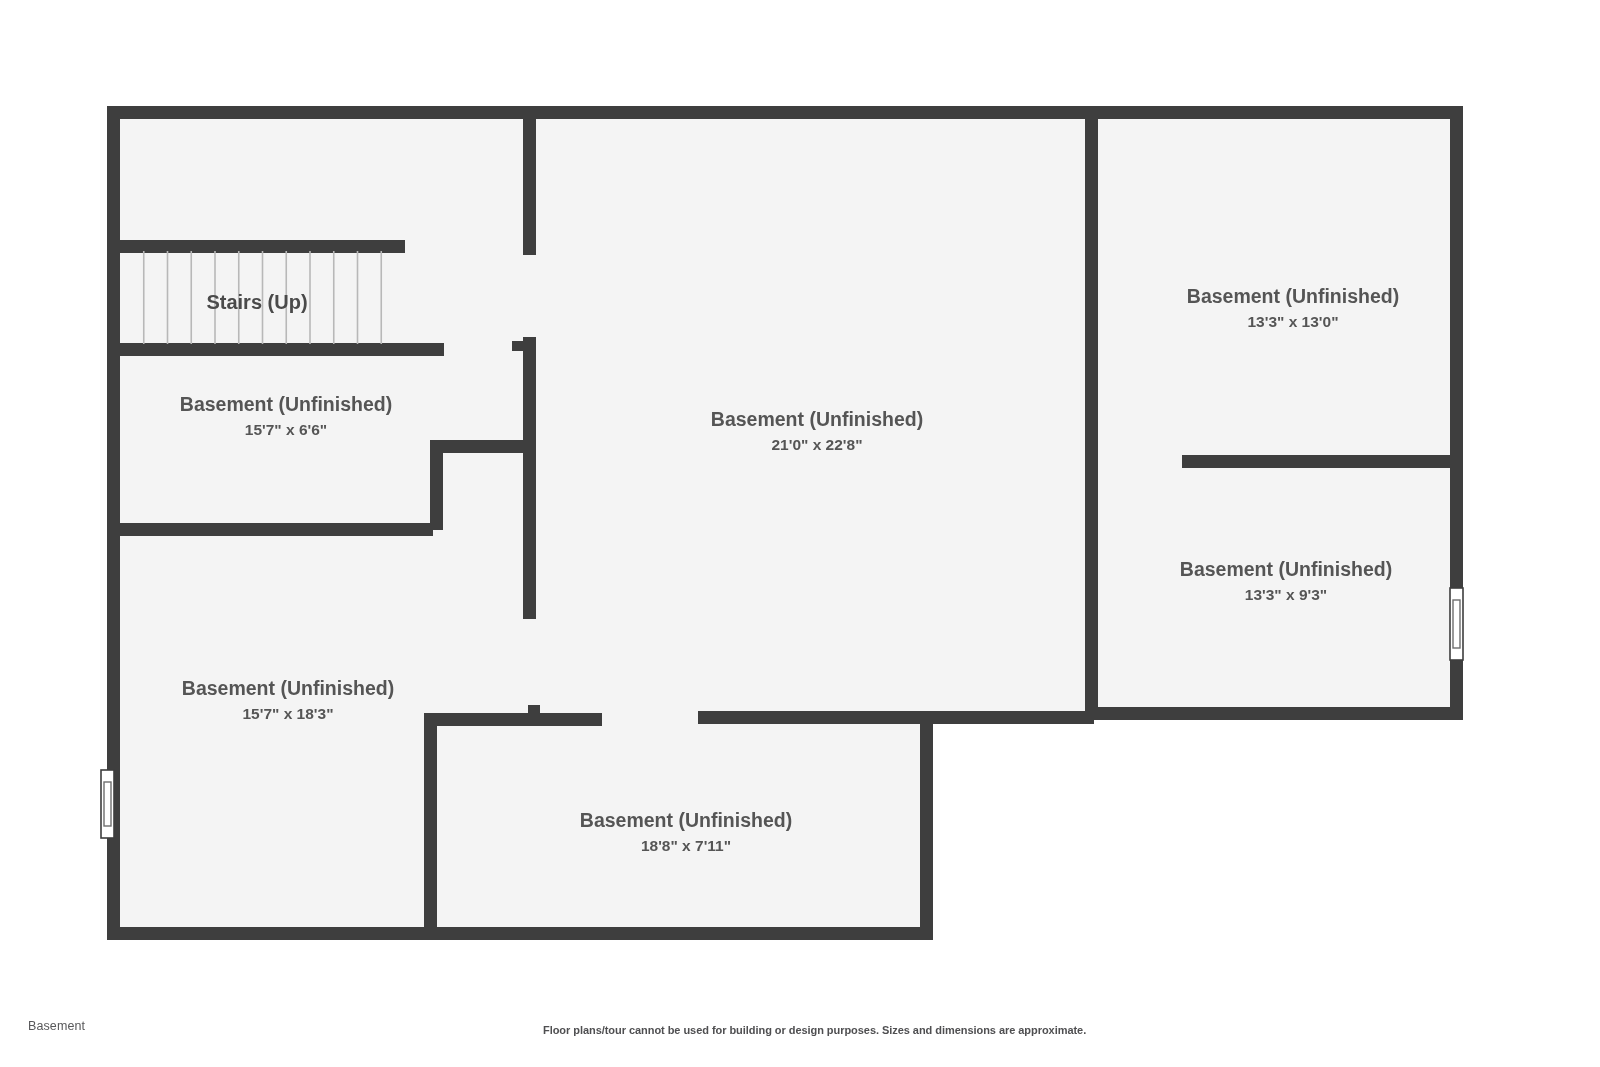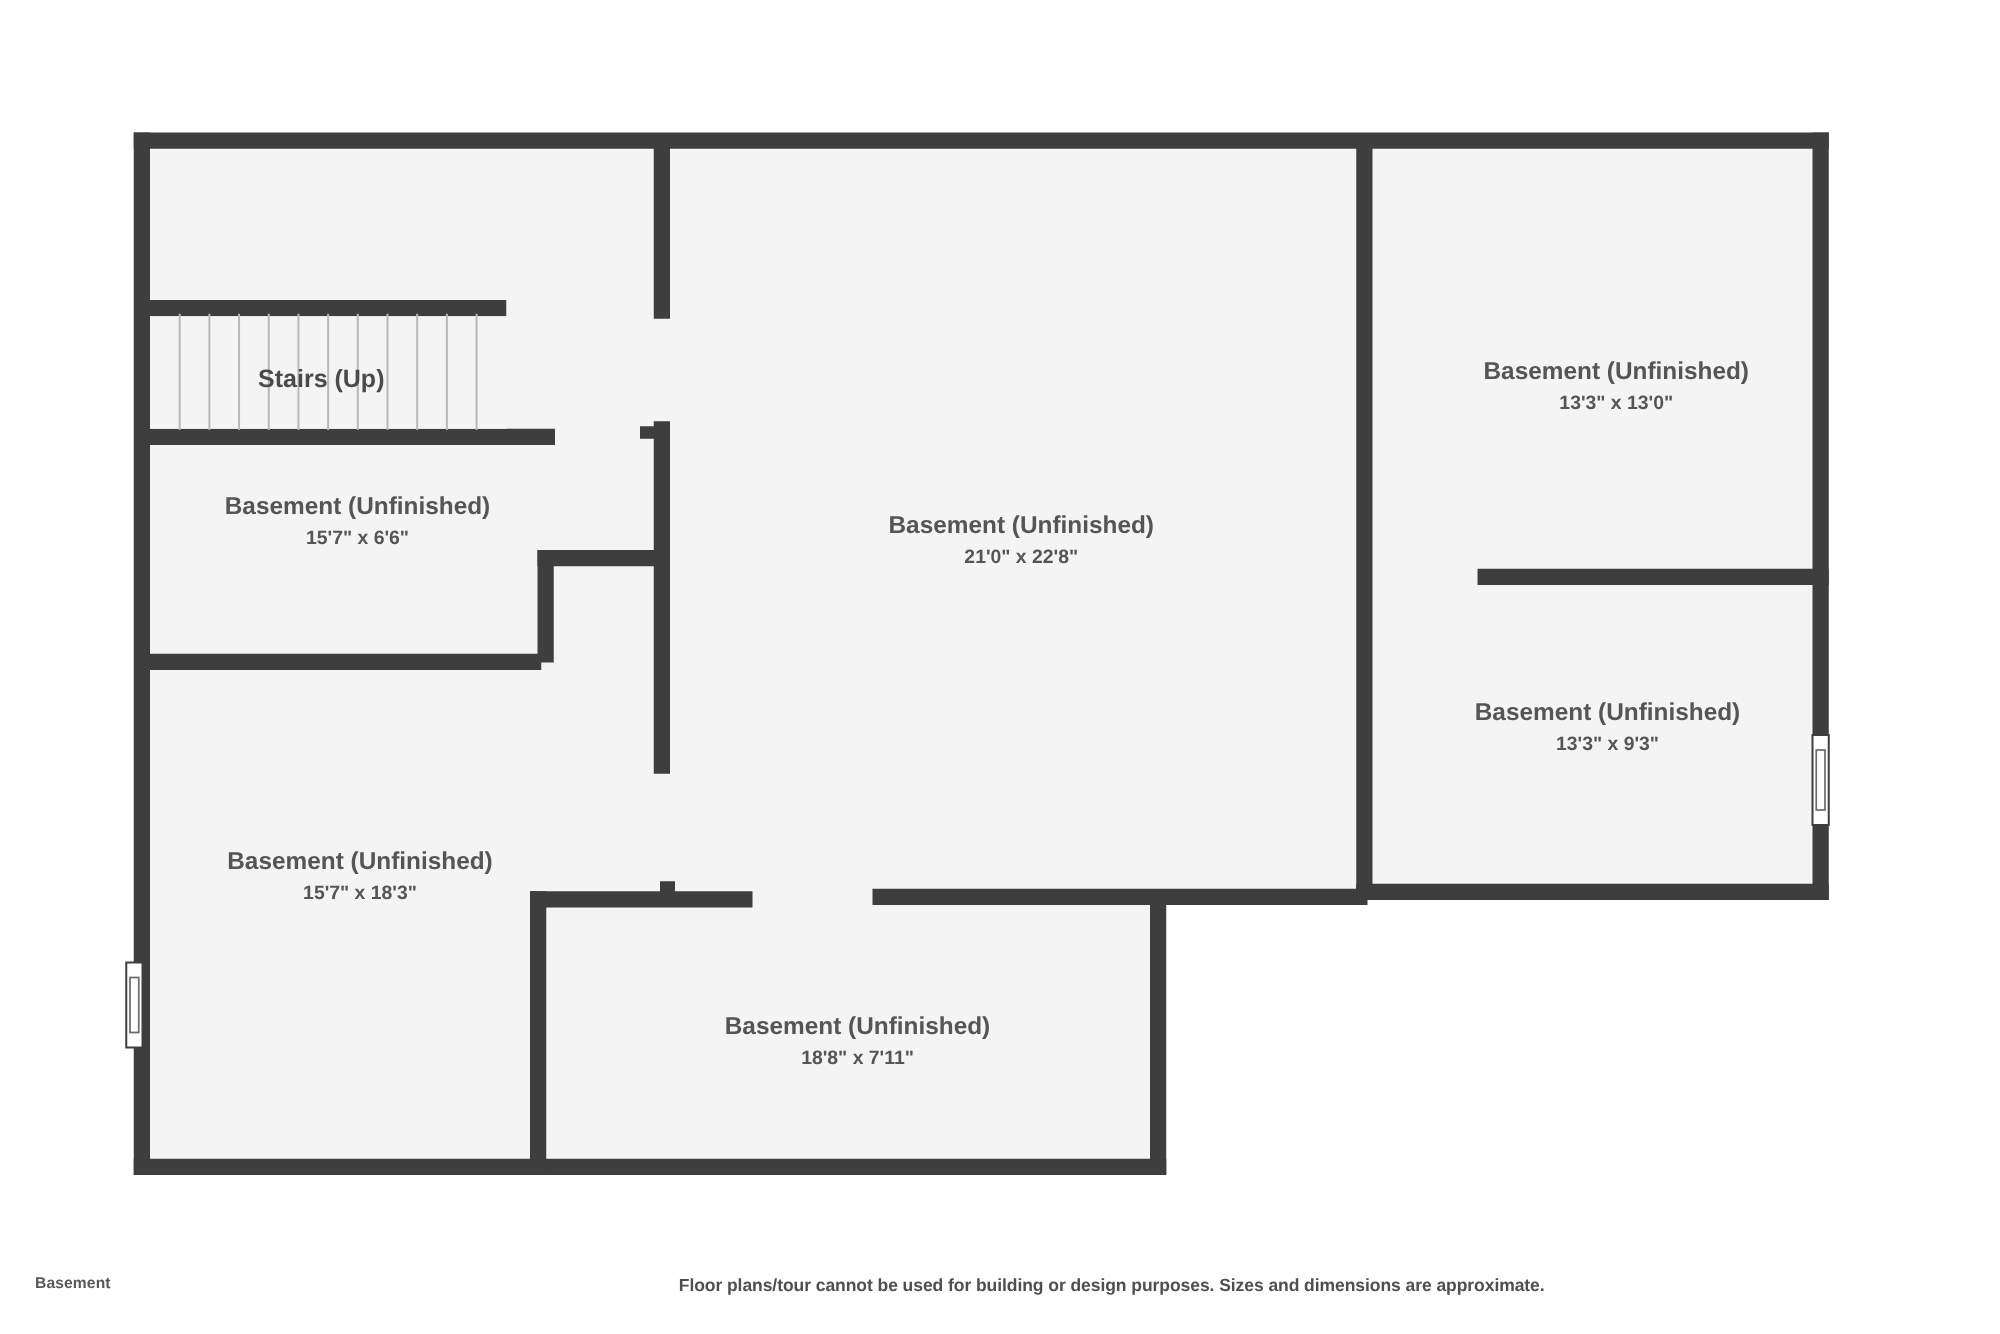--- a/index.html
+++ b/index.html
@@ -79,30 +79,30 @@
     left: 0;
     bottom: 0;
     width: 1600px;
     height: 60px;
   }
   #floor-label {
     position: absolute;
     left: 28px;
     bottom: 34px;
     font-size: 12.5px;
-    font-weight: bold;
+    font-weight: normal;
     color: #58585a;
     letter-spacing: 0.1px;
     white-space: nowrap;
   }
   #disclaimer-text {
     position: absolute;
     left: 543px;
     bottom: 31px;
-    font-size: 14px;
+    font-size: 11px;
     font-weight: bold;
     color: #4f4f51;
     white-space: nowrap;
     letter-spacing: -0.05px;
   }
 </style>
 </head>
 <body>
 
 <div id="floorplan-stage">

